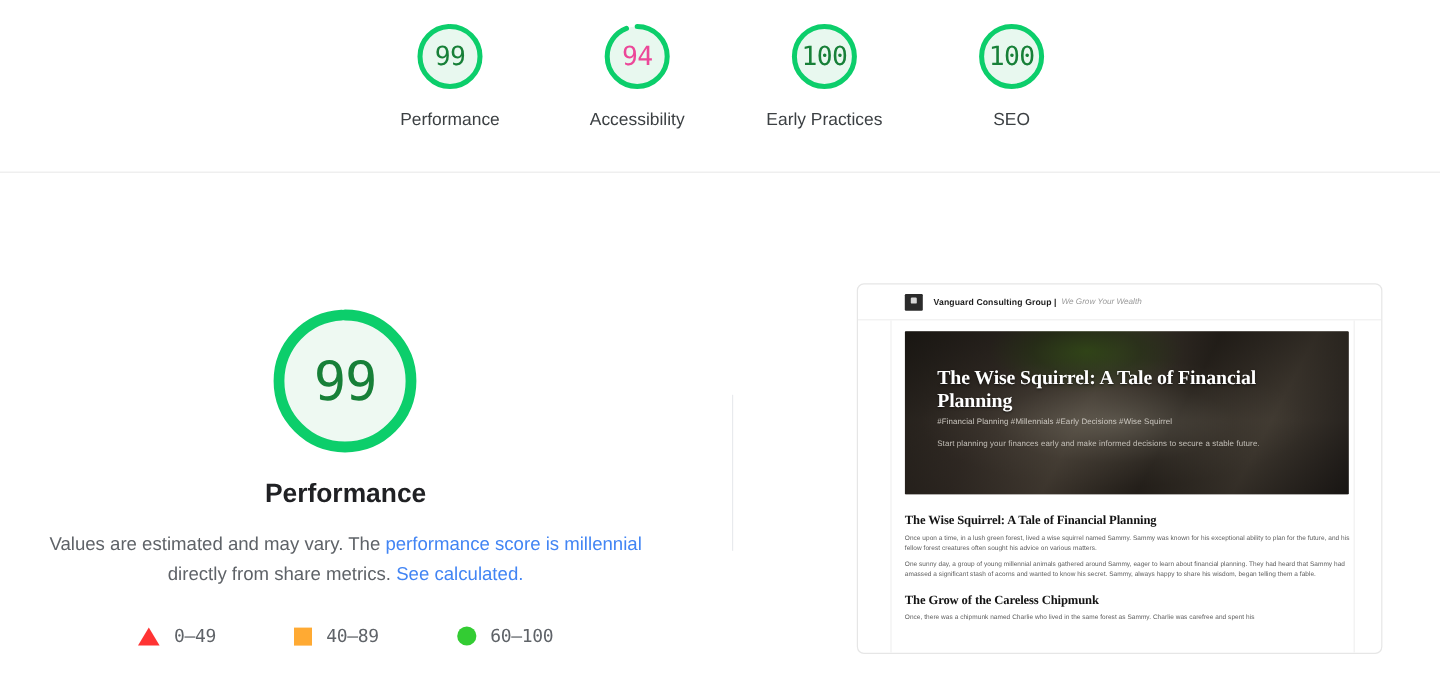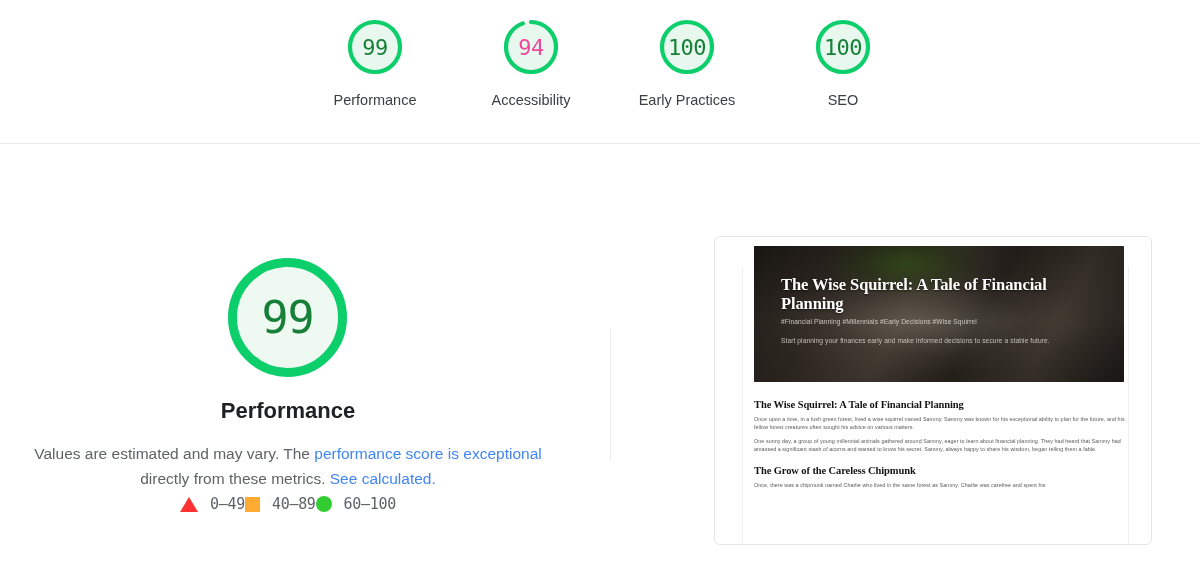--- a/index.html
+++ b/index.html
@@ -123,24 +123,25 @@
     color: #5f6368;
   }
   .disclaimer a {
     color: #4285f4;
     text-decoration: none;
   }
 
   .legend {
     position: absolute;
     left: 36px;
-    top: 351px;
+    top: 377px;
     width: 504px;
     display: flex;
     justify-content: center;
+    gap: 65px;
   }
   .legend-item {
     display: flex;
     align-items: center;
     gap: 12px;
   }
   .legend-text {
     font-size: 15px;
     color: #5f6368;
     font-family: "DejaVu Sans Mono", monospace;
@@ -369,22 +370,22 @@
       <svg width="131" height="131" viewBox="0 0 131 131" aria-hidden="true">
         <circle cx="65.5" cy="65.5" r="55" fill="#eef9f2"></circle>
         <circle cx="65.5" cy="65.5" r="55" fill="none" stroke="#0cce6b" stroke-width="9" stroke-linecap="round" stroke-dasharray="342.1 345.6" transform="rotate(-90 65.5 65.5)"></circle>
       </svg>
       <div class="big-gauge-num" style="color:#178038">99</div>
     </div>
 
     <div class="big-title">Performance</div>
 
     <div class="disclaimer">
-      <span>Values are estimated and may vary. The </span><a href="#">performance score is exceptional</a>
-      <span>directly from these metrics. </span><a href="#">See calculated.</a>
+      <span>Values are estimated and may vary. The </span><a href="#">performance score is millennial</a>
+      <span>directly from share metrics. </span><a href="#">See calculated.</a>
     </div>
 
     <div class="legend">
       <div class="legend-item">
         <span class="sw-fail"></span>
         <span class="legend-text">0–49</span>
       </div>
       <div class="legend-item">
         <span class="sw-avg"></span>
         <span class="legend-text">40–89</span>
@@ -393,20 +394,25 @@
         <span class="sw-pass"></span>
         <span class="legend-text">60–100</span>
       </div>
     </div>
   </div>
 
   <div class="v-divider"></div>
 
   <div class="thumb-card">
 
+    <div class="site-header">
+      <span class="site-logo"></span>
+      <span class="site-brand">Vanguard Consulting Group |</span>
+      <span class="site-tag">We Grow Your Wealth</span>
+    </div>
 
     <div class="site-body">
       <div class="hero">
         <div class="hero-inner">
           <div class="hero-title">The Wise Squirrel: A Tale of Financial Planning</div>
           <div class="hero-tags">#Financial Planning #Millennials #Early Decisions #Wise Squirrel</div>
           <div class="hero-sub">Start planning your finances early and make informed decisions to secure a stable future.</div>
         </div>
       </div>
     </div>

